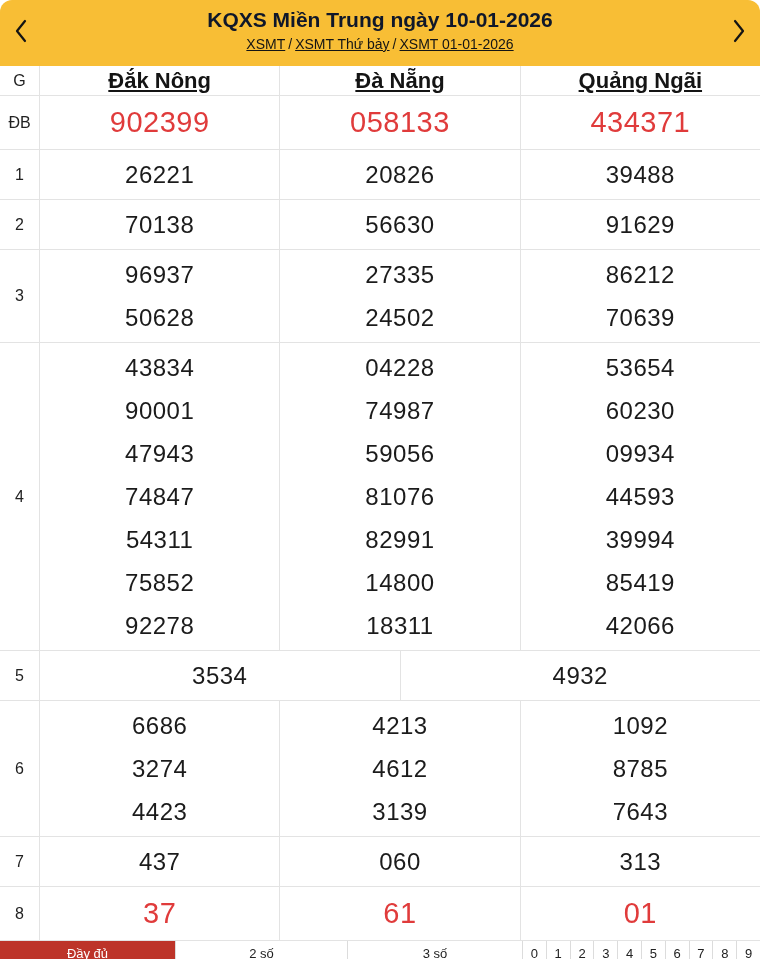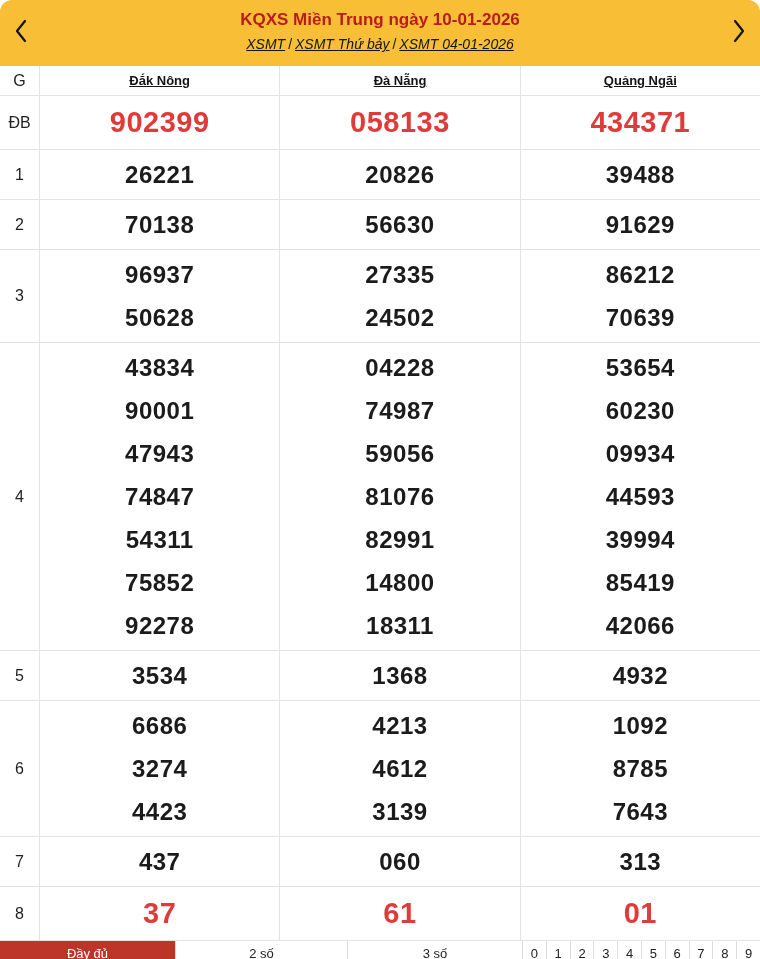--- a/index.html
+++ b/index.html
@@ -28,50 +28,50 @@
     padding-top:9px;
   }
   .nav-btn{
     position:absolute;top:17px;
     width:30px;height:30px;
     background:transparent;border:none;cursor:pointer;
     display:flex;align-items:center;justify-content:center;
   }
   .nav-btn.prev{left:6px;}
   .nav-btn.next{right:6px;}
-  .page-title{font-size:17px;font-weight:700;line-height:22px;color:#b91c1c;}
+  .page-title{font-size:21px;font-weight:700;line-height:22px;color:#0f172a;}
   .breadcrumb{font-size:14px;line-height:22px;margin-top:2px;color:#141414;}
-  .breadcrumb .crumb{color:#141414;text-decoration:underline;cursor:pointer;font-style:italic;}
+  .breadcrumb .crumb{color:#141414;text-decoration:underline;cursor:pointer;}
   .breadcrumb .sep{text-decoration:none;padding:0 3px;}
 
   
   .thead{display:flex;height:30px;border-bottom:1px solid var(--border);align-items:stretch;}
   .gcol{
     width:40px;flex:0 0 40px;border-right:1px solid var(--border);
     display:flex;align-items:center;justify-content:center;
     font-size:16px;color:#222;
   }
   .province-head{
     flex:1;display:flex;align-items:center;justify-content:center;
-    font-size:13px;font-weight:700;text-decoration:underline;color:#141414;cursor:pointer;
+    font-size:22px;font-weight:700;text-decoration:underline;color:#141414;cursor:pointer;
   }
   .province-head + .province-head{border-left:1px solid var(--border);}
 
   .tbody{display:flex;flex-direction:column;}
   .row{display:flex;border-bottom:1px solid var(--border);align-items:stretch;}
   .rlabel{
     width:40px;flex:0 0 40px;border-right:1px solid var(--border);
     display:flex;align-items:center;justify-content:center;
     font-size:16px;color:#222;
   }
   .cell{
     flex:1;display:flex;flex-direction:column;align-items:center;justify-content:center;
   }
   .cell + .cell{border-left:1px solid var(--border);}
-  .num{font-size:24px;font-weight:700;line-height:43px;color:var(--text);letter-spacing:.5px;}
+  .num{font-size:24px;font-weight:400;line-height:43px;color:var(--text);letter-spacing:.5px;}
   .row.highlight .num{color:var(--accent-red);font-size:29px;line-height:47px;}
 
   
   .footer{display:flex;height:26px;align-items:stretch;border-bottom:1px solid #d8d8d8;}
   .tab{
     border:none;background:#fff;cursor:pointer;
     font-family:inherit;font-size:13px;color:#222;
     display:flex;align-items:center;justify-content:center;
   }
   .tab + .tab{border-left:1px solid #dcdcdc;}
@@ -90,21 +90,21 @@
 
   <div class="header">
     <button class="nav-btn prev">
       <span>
         <svg width="14" height="24" viewBox="0 0 14 24">
             <path d="M11 2 L3 12 L11 22" fill="none" stroke="#141414" stroke-width="2.2" stroke-linecap="round" stroke-linejoin="round"></path>
           </svg>
       </span>
     </button>
     <div class="page-title">KQXS Miền Trung ngày 10-01-2026</div>
-    <div class="breadcrumb" id="breadcrumb"><span class="crumb">XSMT</span><span class="sep">/</span><span class="crumb">XSMT Thứ bảy</span><span class="sep">/</span><span class="crumb">XSMT 04-01-2026</span></div>
+    <div class="breadcrumb" id="breadcrumb"><span class="crumb">XSMT</span><span class="sep">/</span><span class="crumb">XSMT Thứ bảy</span><span class="sep">/</span><span class="crumb">XSMT 01-01-2026</span></div>
     <button class="nav-btn next">
       <span>
         <svg width="14" height="24" viewBox="0 0 14 24">
             <path d="M3 2 L11 12 L3 22" fill="none" stroke="#141414" stroke-width="2.2" stroke-linecap="round" stroke-linejoin="round"></path>
           </svg>
       </span>
     </button>
   </div>
 
   <div class="thead">
@@ -194,23 +194,20 @@
           <div class="num">44593</div>
           <div class="num">39994</div>
           <div class="num">85419</div>
           <div class="num">42066</div>
         </div>
       </div>
       <div class="row" style="height: 50px;">
         <div class="rlabel">5</div>
         <div class="cell">
           <div class="num">3534</div>
-        </div>
-        <div class="cell">
-          <div class="num">1368</div>
         </div>
         <div class="cell">
           <div class="num">4932</div>
         </div>
       </div>
       <div class="row" style="height: 136px;">
         <div class="rlabel">6</div>
         <div class="cell">
           <div class="num">6686</div>
           <div class="num">3274</div>

